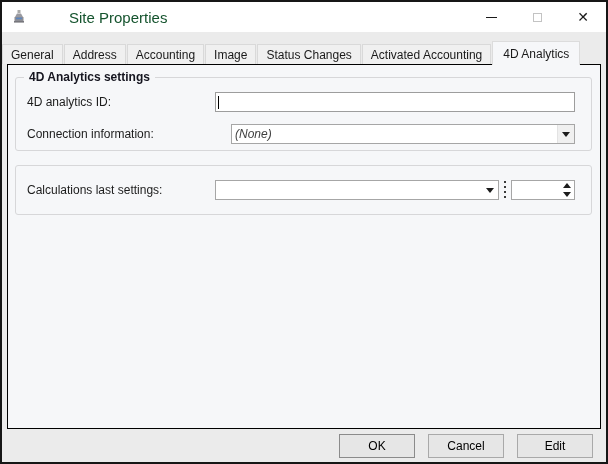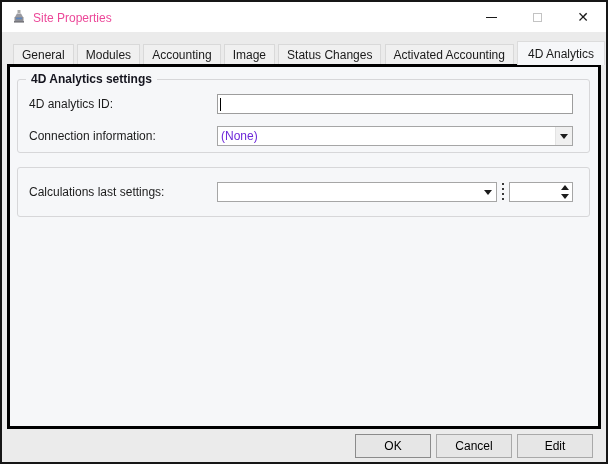--- a/index.html
+++ b/index.html
@@ -13,81 +13,81 @@
     position:relative;
     overflow:hidden;
   }
 
   
   .titlebar {
     height:30px; background:#ffffff;
     display:flex; align-items:center;
   }
   .titlebar-icon { width:16px; height:16px; margin:0 6px 0 9px; flex:0 0 auto; }
-  .titlebar-title { flex:1 1 auto; font-size:12px; color:#ec4899; padding-top:1px; }
+  .titlebar-title { flex:1 1 auto; font-size:15px; color:#14532d; padding-top:1px;margin-left:36px; }
   .titlebar-controls { display:flex; height:30px; }
   .tb-btn {
     width:46px; height:30px; display:flex; align-items:center; justify-content:center;
     font-size:13px; color:#1a1a1a; cursor:default;
   }
   .tb-btn .min-glyph { display:block; width:11px; height:1px; background:#1a1a1a; }
   .tb-btn .max-glyph { display:block; width:9px; height:9px; border:1px solid #c3c3c3; }
   .tb-btn.close { font-size:14px; }
 
   
   .tabstrip {
-    height:32px; display:flex; align-items:flex-end; padding-left:11px;
-    position:relative; z-index:2;justify-content:space-between;
+    height:32px; display:flex; align-items:flex-end; padding-left:0;
+    position:relative; z-index:2;
   }
   .tab {
     height:20px; padding:0 8px; display:flex; align-items:center;
     background:#f0f0f0; border:1px solid #d9d9d9; border-bottom:none;
     margin-right:1px; color:#1a1a1a; white-space:nowrap; cursor:default;
   }
   .tab.active {
     height:24px; background:#f6f7f9; border:1px solid #dcdcdc; border-bottom:none;
     margin-bottom:-1px; padding:0 10px; position:relative; z-index:3;
   }
 
   
   .tabpage {
     margin:0 5px; height:365px;
-    background:#f6f7f9; border:3px solid #000000;
+    background:#f6f7f9; border:1px solid #000000;
     position:relative; z-index:1;
     padding:6px 8px 0 7px;
   }
 
   .groupbox {
     position:relative; border:1px solid #d7d7d9; border-radius:3px;
     padding:12px 16px 10px 11px; background:transparent;
   }
   .groupbox + .groupbox { margin-top:14px; }
   .groupbox-title {
     position:absolute; top:-8px; left:8px; background:#f6f7f9;
     padding:0 5px; font-weight:bold; color:#15151f;
   }
   .gb-analytics { height:74px; margin-top:6px; }
   .gb-calculations { height:50px; }
 
   .field-row { display:flex; align-items:center; height:24px; }
-  .field-row + .field-row { margin-top:8px; }
+  .field-row + .field-row { margin-top:8px;gap:16px; }
   .field-label { width:188px; flex:0 0 auto; color:#1c1c1c; }
 
   .textbox {
     flex:1 1 auto; height:20px; background:#fff;
     border:1px solid #9d9d9d; display:flex; align-items:center; padding-left:2px;
   }
   .caret { width:1px; height:13px; background:#000; }
 
   .combobox {
     flex:1 1 auto; height:20px; background:#fff;
     border:1px solid #a6a6a6; display:flex; align-items:center;
     padding-left:3px; position:relative; cursor:default;
   }
-  .combobox .combo-value { flex:1 1 auto; color:#6d28d9; }
+  .combobox .combo-value { flex:1 1 auto; color:#404040;font-style:italic; }
   .combo-arrow-btn {
     width:17px; height:18px; display:flex; align-items:center; justify-content:center;
     flex:0 0 auto;
   }
   .combo-arrow-btn.shaded { background:#f0f0f0; border-left:1px solid #e3e3e3; }
   .combo-arrow {
     width:0; height:0;
     border-left:4px solid transparent; border-right:4px solid transparent;
     border-top:5px solid #1c1c1c;
   }
@@ -113,21 +113,21 @@
   }
   .spin-down {
     width:0; height:0;
     border-left:4px solid transparent; border-right:4px solid transparent;
     border-top:5px solid #1c1c1c;
   }
 
   
   .button-row {
     height:33px; display:flex; justify-content:flex-end; align-items:center;
-    padding-right:13px; gap:5px; background:#ebebeb;
+    padding-right:13px; gap:13px; background:#ebebeb;
   }
   .dlg-btn {
     width:76px; height:24px; background:#e6e6e6;
     border:1px solid #a9a9a9; display:flex; align-items:center; justify-content:center;
     color:#000; cursor:default;
   }
   .dlg-btn.default { border-color:#8b8b8b; }
 </style>
 </head>
 <body>
@@ -156,21 +156,21 @@
           <span>✕</span>
         </div>
     </div>
   </div>
 
   <div class="tabstrip">
     <div class="tab">
         <span>General</span>
       </div>
     <div class="tab">
-        <span>Modules</span>
+        <span>Address</span>
       </div>
     <div class="tab">
         <span>Accounting</span>
       </div>
     <div class="tab">
         <span>Image</span>
       </div>
     <div class="tab">
         <span>Status Changes</span>
       </div>

